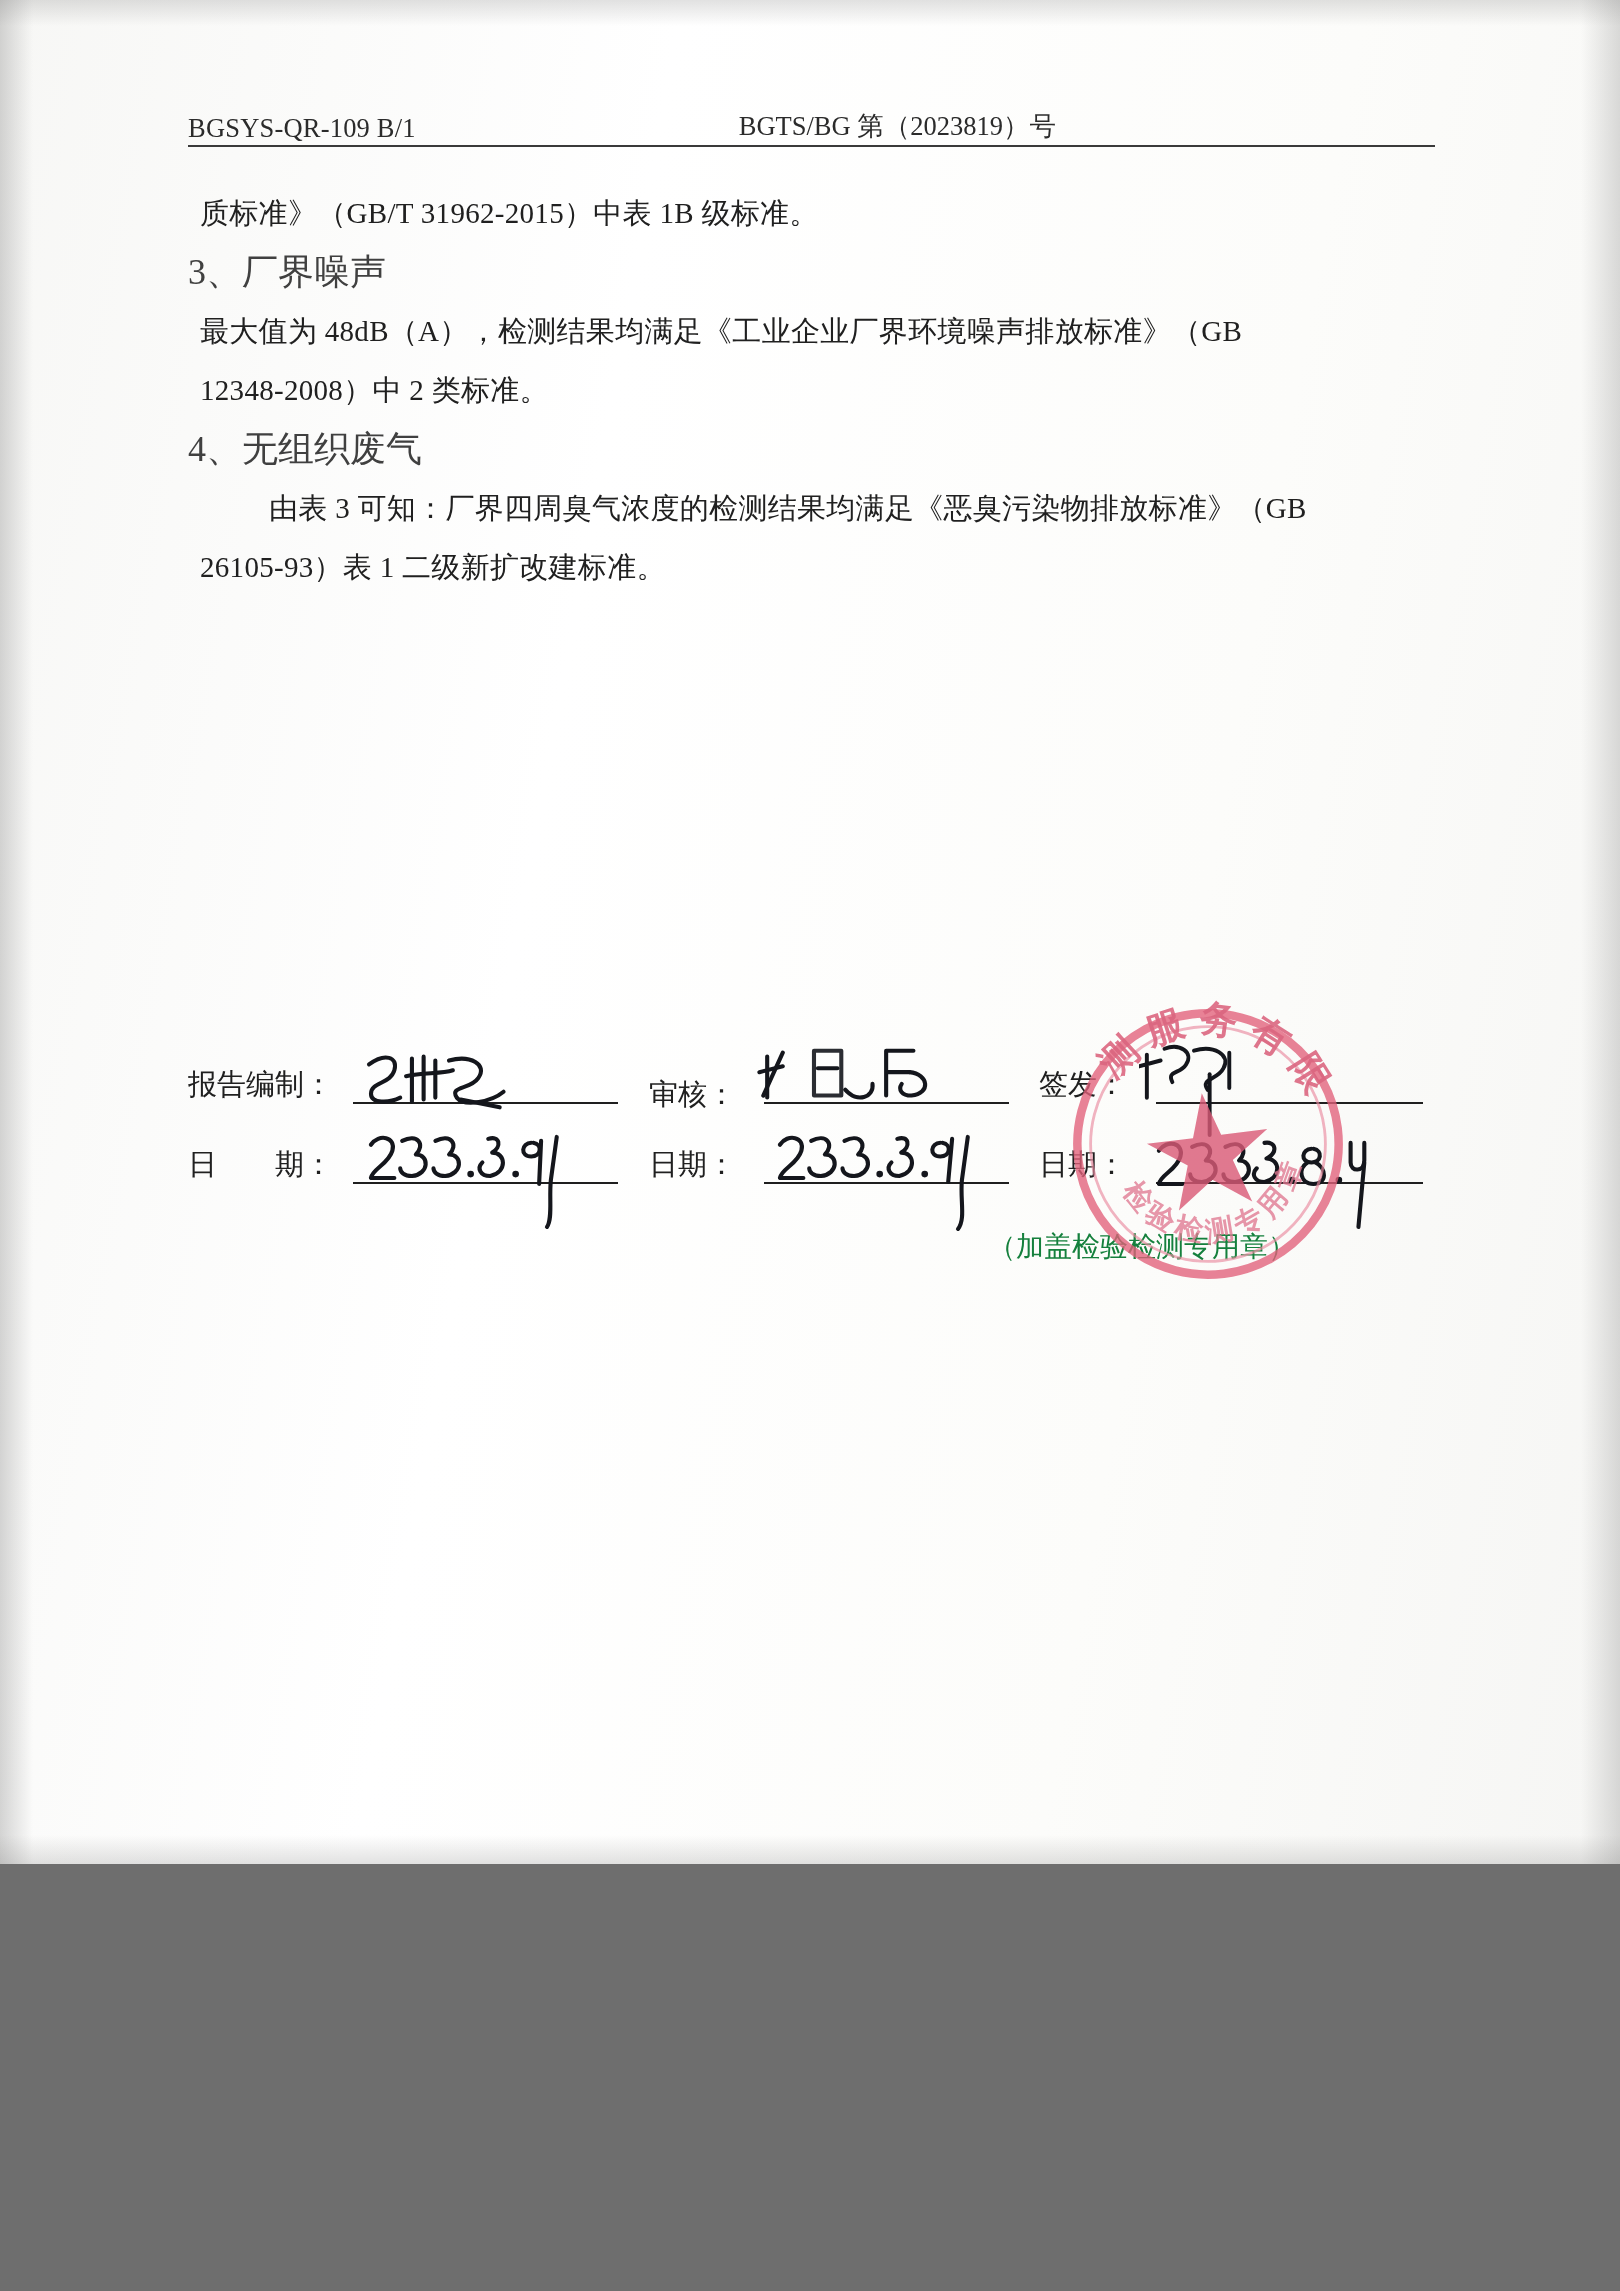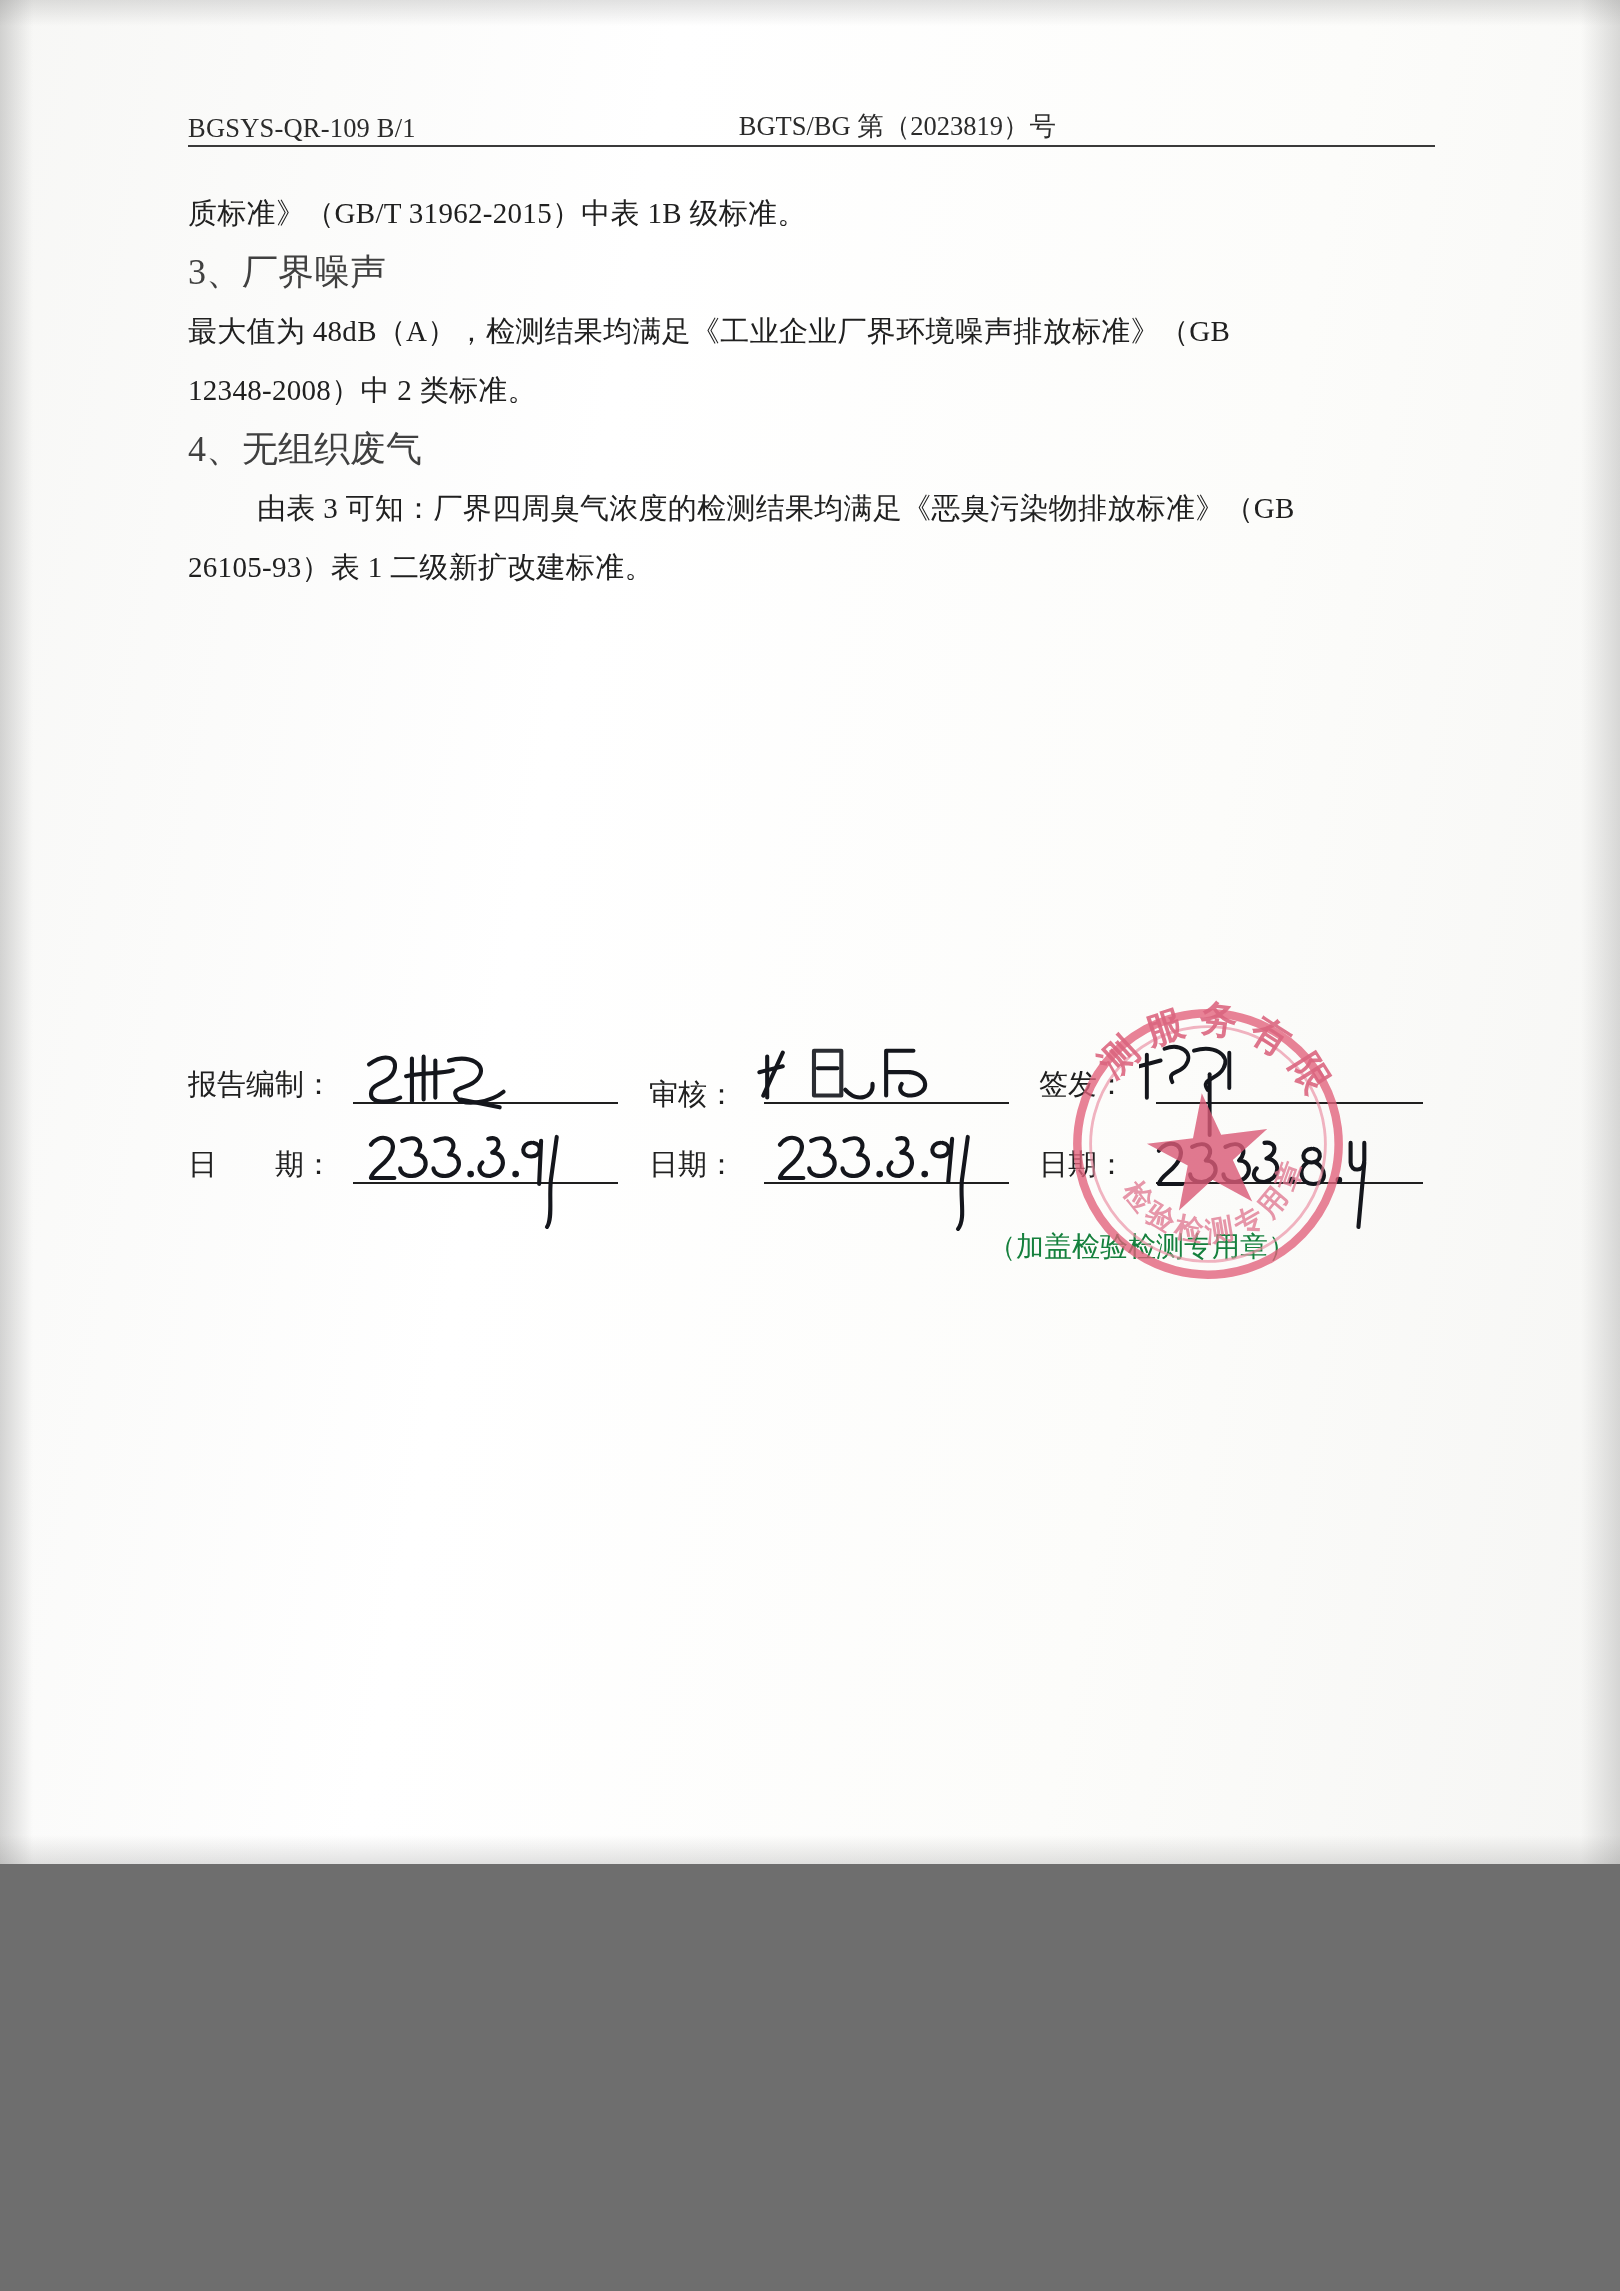--- a/index.html
+++ b/index.html
@@ -93,20 +93,21 @@
     left: 188px;
     top: 184px;
     width: 1247px;
   }
   .line {
     font-size: 29px;
     line-height: 59px;
     color: #202020;
     white-space: nowrap;
     letter-spacing: 0.3px;
+    margin-left: 12px;
   }
   .line.indent { padding-left: 69px; }
   .sect-head {
     font-size: 36px;
     line-height: 59px;
     color: #404040;
   }
 
   
   .sig-block {

